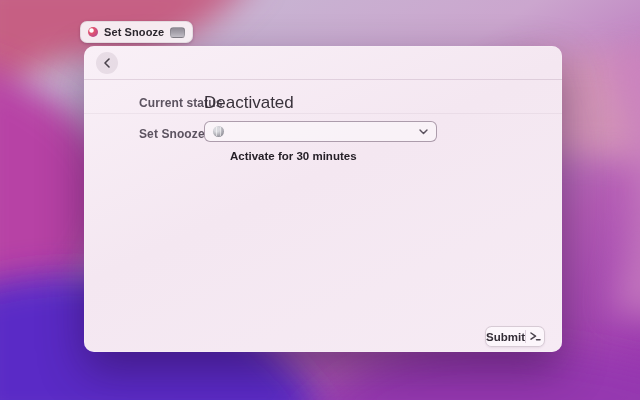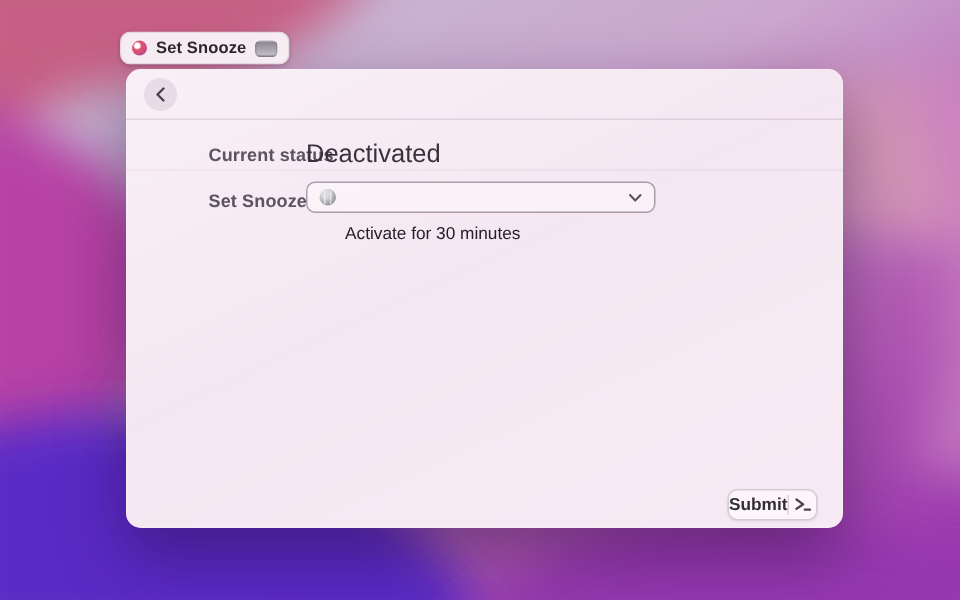--- a/index.html
+++ b/index.html
@@ -76,21 +76,21 @@
   }
   .dropdown-icon {
     width:11px; height:11px; border-radius:50%; flex:0 0 auto;
     background:radial-gradient(circle at 35% 30%, #d9d9de 0 25%, #9b9aa2 70%, #77757f 100%);
     position:relative; overflow:hidden;
   }
   .dropdown-icon::before {
     content:""; position:absolute; left:3px; top:1px; width:1px; height:9px;
     background:rgba(255,255,255,0.55); box-shadow:4px 0 0 rgba(255,255,255,0.55);
   }
-  .dropdown-value { flex:1; font-size:11.5px; font-weight:400; color:#262028; white-space:nowrap; overflow:hidden;margin-top:48px; }
+  .dropdown-value { flex:1; font-size:11.5px; font-weight:700; color:#262028; white-space:nowrap; overflow:hidden;margin-top:48px; }
   .dropdown-chevron { flex:0 0 auto; display:flex; }
 
   .submit-btn {
     position:absolute; left:401px; top:280px; width:60px; height:21px;
     display:flex; align-items:stretch;
     background:rgba(252,247,251,0.95);
     border:1px solid rgba(120,85,115,0.28);
     border-radius:6.5px;
     box-shadow:0 1px 2px rgba(60,20,60,0.08);
     overflow:hidden;

